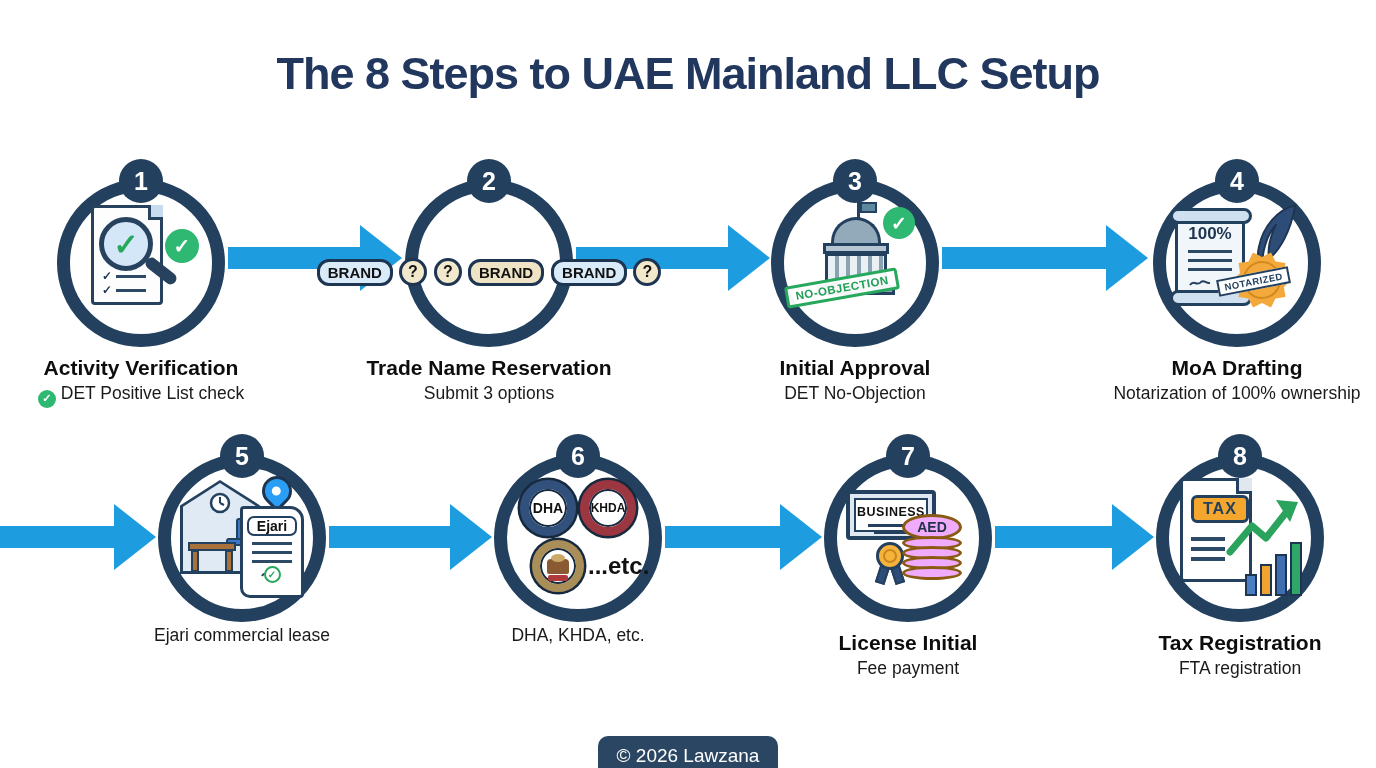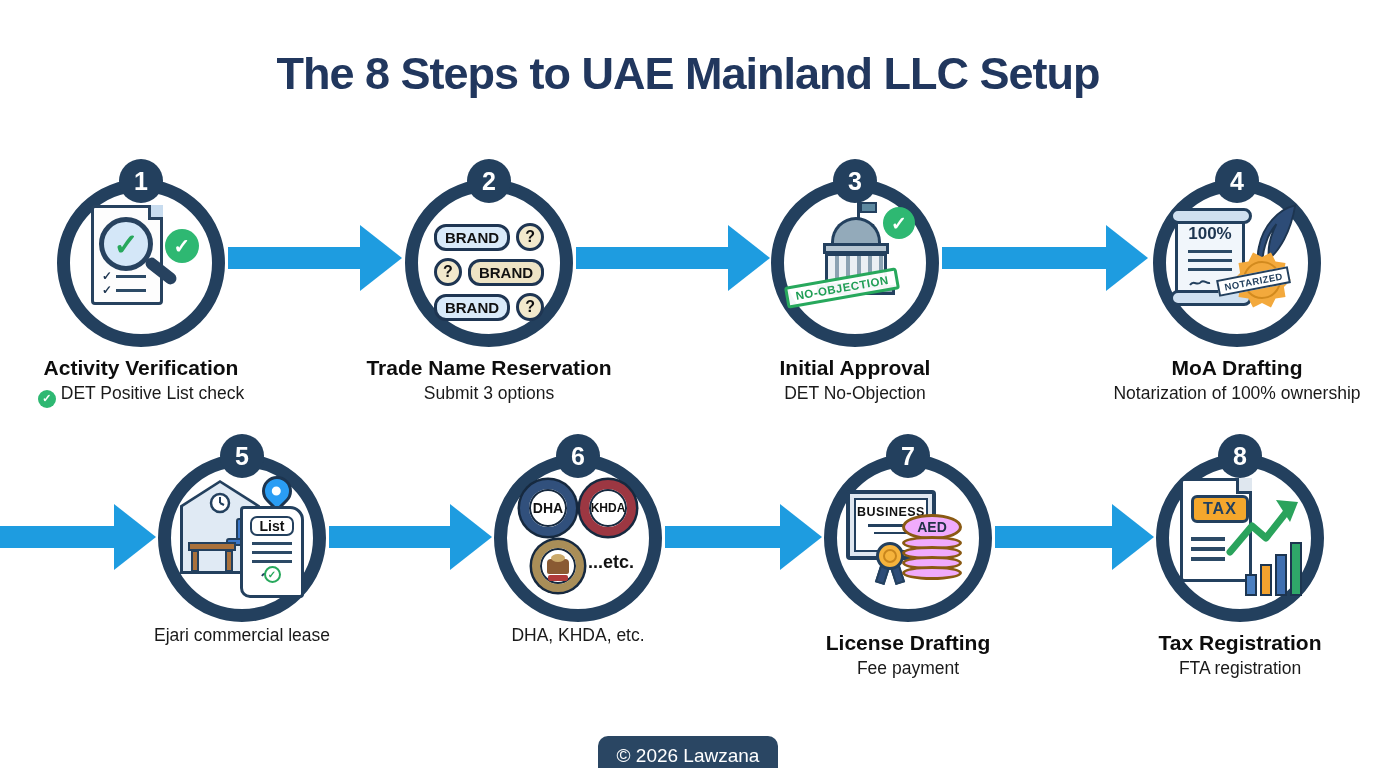--- a/index.html
+++ b/index.html
@@ -39,21 +39,21 @@
   .chkrow .ln{width:30px;height:3px;background:#2c4a66;}
   .lens{position:absolute;left:20px;top:16px;width:54px;height:54px;border-radius:50%;
         background:#d4e7f8;border:5px solid #27425f;box-sizing:border-box;display:flex;
         align-items:center;justify-content:center;font-size:30px;font-weight:800;color:#27a85c;z-index:2;}
   .lens-handle{position:absolute;left:64px;top:64px;width:36px;height:12px;background:#27425f;
                border-radius:6px;transform:rotate(38deg);}
   .gcheck{position:absolute;border-radius:50%;background:#2eb872;color:#fff;display:flex;
           align-items:center;justify-content:center;font-weight:800;}
   .gc1{left:86px;top:28px;width:34px;height:34px;font-size:20px;}
   
-  .ic2{display:flex;flex-direction:column;justify-content:center;gap:7px;height:100%;}
+  .ic2{display:flex;flex-direction:row;justify-content:center;gap:7px;height:100%;}
   .brow{display:flex;align-items:center;justify-content:center;gap:6px;}
   .bub{border:3px solid #1e3552;border-radius:12px;padding:2px 8px;font-weight:800;font-size:15px;
        color:#111;background:#d9eaf9;}
   .bub.cream{background:#eee4c5;}
   .qc{width:28px;height:28px;border:3px solid #1e3552;border-radius:50%;background:#f2e9cc;
       font-weight:800;font-size:16px;display:flex;align-items:center;justify-content:center;
       color:#111;box-sizing:border-box;}
   
   .flagpole{position:absolute;left:64px;top:0;width:3px;height:18px;background:#23405e;}
   .flagbanner{position:absolute;left:67px;top:1px;width:17px;height:11px;background:#5d89a0;
@@ -116,23 +116,23 @@
   
   .sbadge{position:absolute;border-radius:50%;background:#fff;display:flex;align-items:center;
           justify-content:center;font-weight:800;color:#111;box-sizing:border-box;
           box-shadow:0 0 0 2.5px #16293f, inset 0 0 0 2px #16293f;}
   .b-dha{left:4px;top:4px;width:56px;height:56px;border:9px solid #31507c;font-size:14px;}
   .b-khda{left:64px;top:4px;width:56px;height:56px;border:9px solid #9c3742;font-size:12px;}
   .b-uae{left:16px;top:64px;width:52px;height:52px;border:8px solid #a98e58;}
   .emblem{width:22px;height:15px;background:#8a5a33;border-radius:4px 4px 2px 2px;position:relative;}
   .emblem::before{content:"";position:absolute;left:4px;top:-5px;width:14px;height:8px;background:#caa96a;border-radius:50%;}
   .emblem::after{content:"";position:absolute;left:1px;bottom:-7px;width:20px;height:6px;background:#b03a3a;border-radius:2px;}
-  .etc6{position:absolute;left:72px;top:76px;font-weight:800;font-size:18px;color:#111;}
-  
-  .cert{position:absolute;left:0;top:14px;width:90px;height:70px;background:#dfe7f0;
+  .etc6{position:absolute;left:72px;top:76px;font-weight:800;font-size:24px;color:#111;}
+  
+  .cert{position:absolute;left:0;top:14px;width:90px;height:50px;background:#dfe7f0;
         border:4px solid #23405e;border-radius:4px;box-sizing:border-box;}
   .cert-in{position:absolute;inset:4px;background:#fff;border:2px solid #23405e;}
   .biz{text-align:center;margin-top:5px;font-weight:800;font-size:12.5px;color:#111;letter-spacing:.5px;}
   .cline{width:46px;height:2.5px;background:#23405e;margin:5px auto 0;}
   .cline.short{width:34px;}
   .rib{position:absolute;top:86px;width:10px;height:22px;background:#2d4c77;border:2px solid #23405e;box-sizing:border-box;}
   .rib.a{left:32px;transform:rotate(18deg);} .rib.b{left:46px;transform:rotate(-18deg);}
   .rosette{position:absolute;left:30px;top:66px;width:28px;height:28px;border-radius:50%;
            background:#f5b33c;border:3px solid #23405e;box-sizing:border-box;z-index:2;}
   .rosette::after{content:"";position:absolute;inset:4px;border-radius:50%;border:2px solid #c8861d;}
@@ -272,21 +272,21 @@
             <circle cx="11" cy="11" r="9" fill="#fff" stroke="#23405e" stroke-width="2.5"></circle>
             <path d="M11,11 L11,5 M11,11 L15,13" stroke="#23405e" stroke-width="2" fill="none"></path>
           </svg>
           <div class="dleg l"></div>
           <div class="dleg r"></div>
           <div class="chair-back"></div>
           <div class="chair-seat"></div>
           <div class="desk"></div>
           <div class="pin"></div>
           <div class="ejdoc">
-            <div class="ejlabel">List</div>
+            <div class="ejlabel">Ejari</div>
             <div class="ejline"></div>
               <div class="ejline"></div>
               <div class="ejline"></div>
             <div class="ejsig">
               <svg width="24" height="10">
                   <path d="M2,7 C5,1 8,9 11,4 C14,1 16,6 20,5" stroke="#23405e" stroke-width="2" fill="none"></path>
                 </svg>
               <span class="gcheck gc5">✓</span>
             </div>
           </div>
@@ -331,21 +331,21 @@
           <div class="coins">
             <div class="coin top">AED</div>
             <div class="coin"></div>
               <div class="coin"></div>
               <div class="coin"></div>
               <div class="coin"></div>
           </div>
         </div>
       </div>
     </div>
-    <div class="stitle">License Drafting</div>
+    <div class="stitle">License Initial</div>
     <div class="ssub">Fee payment</div>
   </div>
 
   <div class="step" style="left:1090px;top:454px;">
     <div class="circle-wrap">
       <div class="badge">8</div>
       <div class="circle">
         <div class="ic">
           <div class="doc8">
             <div class="fold8"></div>

